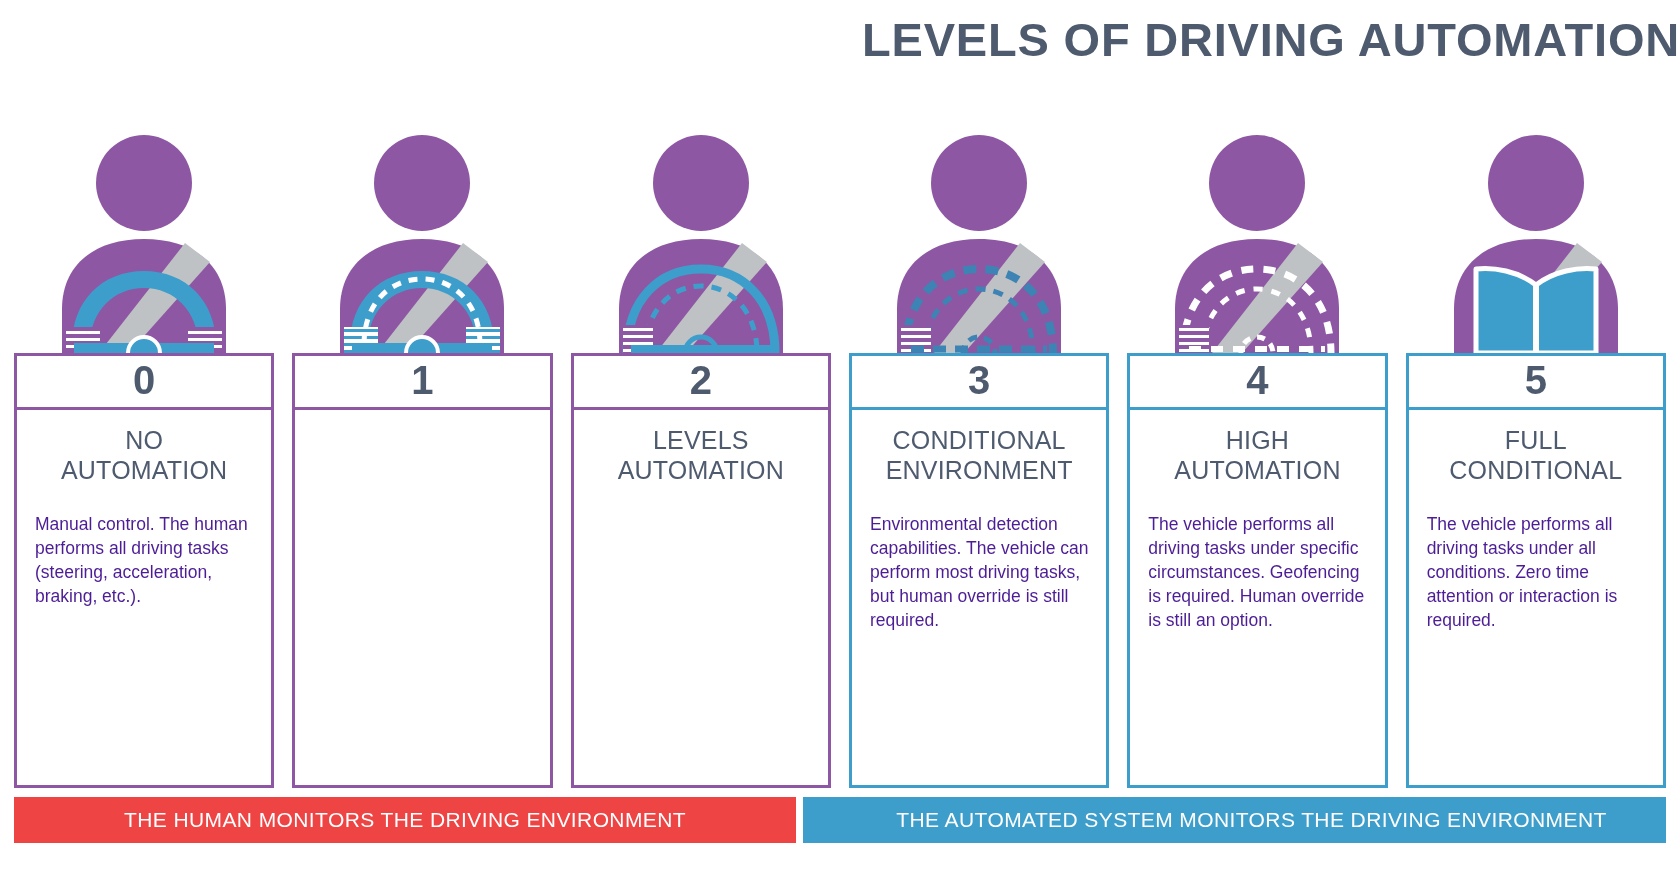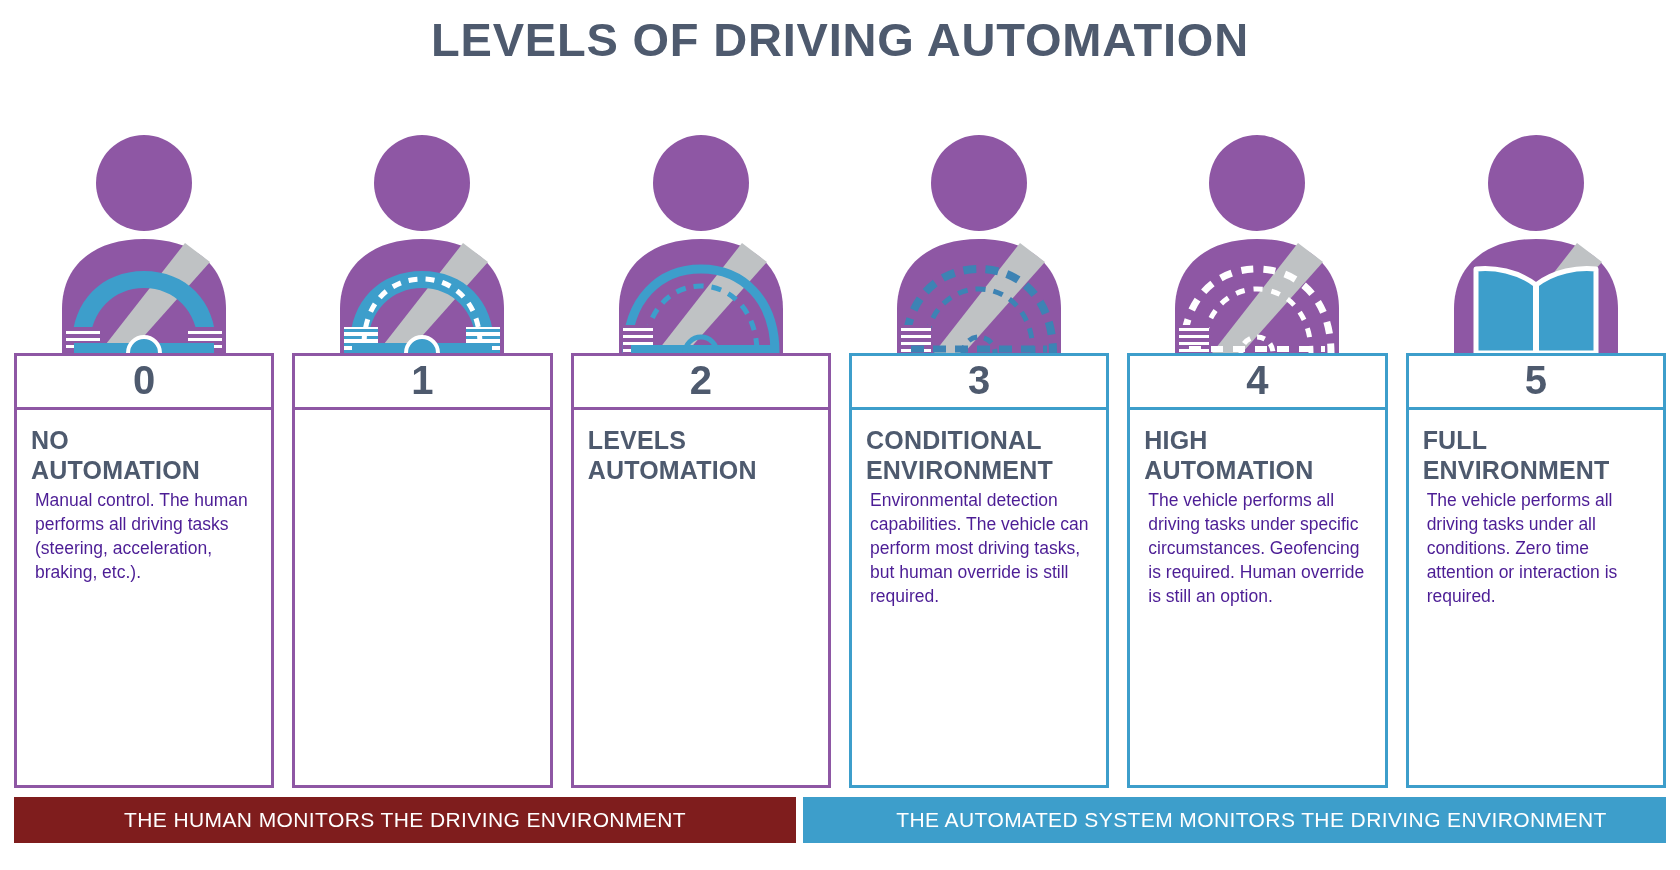--- a/index.html
+++ b/index.html
@@ -22,21 +22,21 @@
     height: 870px;
     background: #ffffff;
   }
 
   
   .title-bar {
     position: absolute;
     top: 14px;
     left: 0;
     width: 1680px;
-    text-align: center;
+    text-align: right;
   }
   .title-text {
     font-size: 47px;
     font-weight: bold;
     letter-spacing: 0.8px;
     color: #4e5a6e;
     font-family: "Liberation Sans", sans-serif;
     line-height: 1.1;
   }
 
@@ -99,26 +99,27 @@
   }
   .card.blue .level-number {
     border-bottom-color: #3d9ecb;
   }
   .card-body {
     flex: 1 1 auto;
     padding: 16px 14px 10px 14px;
     box-sizing: border-box;
   }
   .level-name {
+    text-align: center;
     font-size: 25px;
-    font-weight: bold;
+    font-weight: normal;
     color: #4e5a6e;
     line-height: 1.18;
     letter-spacing: 0.2px;
-    margin: 0 0 4px 0;
+    margin: 0 0 28px 0;
     white-space: pre-line;
   }
   .level-desc {
     font-size: 17.5px;
     color: #4c1d95;
     line-height: 1.37;
     text-align: left;
     margin: 0;
     padding-left: 4px;
     padding-right: 2px;
@@ -139,21 +140,21 @@
     align-items: center;
     justify-content: center;
     color: #ffffff;
     font-size: 21px;
     letter-spacing: 0.4px;
     line-height: 1;
     box-sizing: border-box;
     padding-bottom: 2px;
   }
   .banner-human {
-    background: #7f1d1d;
+    background: #ef4444;
     width: 782px;
   }
   .banner-system {
     background: #3d9ecb;
     flex: 1 1 auto;
     padding-left: 34px;
   }
 </style>
 </head>
 <body>
@@ -310,21 +311,21 @@
           <path d="M141 112 L166 131 L85 222 L55 222 Z" fill="#bfc2c4"></path>
           <path d="M100 154 C 82 140, 58 136, 40 138 L40 222 L100 222 Z" fill="#3d9ecb" stroke="#ffffff" stroke-width="5" stroke-linejoin="round"></path>
           <path d="M100 154 C 118 140, 142 136, 160 138 L160 222 L100 222 Z" fill="#3d9ecb" stroke="#ffffff" stroke-width="5" stroke-linejoin="round"></path>
           <path d="M100 154 L100 222" fill="none" stroke="#ffffff" stroke-width="6"></path>
         </svg>
       </div>
       <div class="card blue">
         <div class="level-number">5</div>
         <div class="card-body">
           <div class="level-name">FULL
-ENVIRONMENT</div>
+CONDITIONAL</div>
           <div class="level-desc">The vehicle performs all driving tasks under all conditions. Zero time attention or interaction is required.</div>
         </div>
       </div>
     </div>
 
   </div>
 
   <div class="banners">
     <div class="banner banner-human">THE HUMAN MONITORS THE DRIVING ENVIRONMENT</div>
     <div class="banner banner-system">THE AUTOMATED SYSTEM MONITORS THE DRIVING ENVIRONMENT</div>

